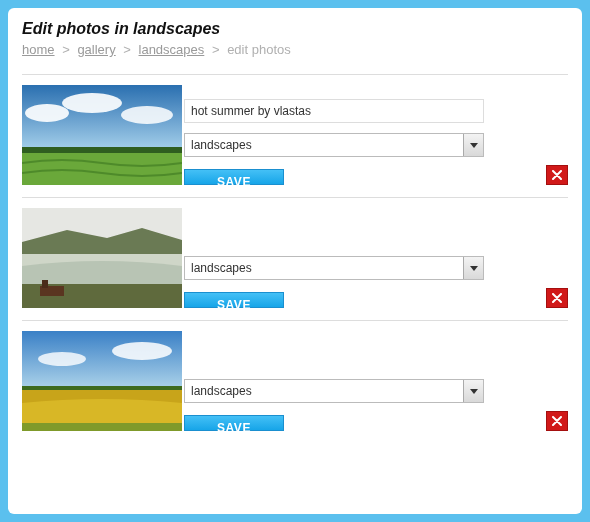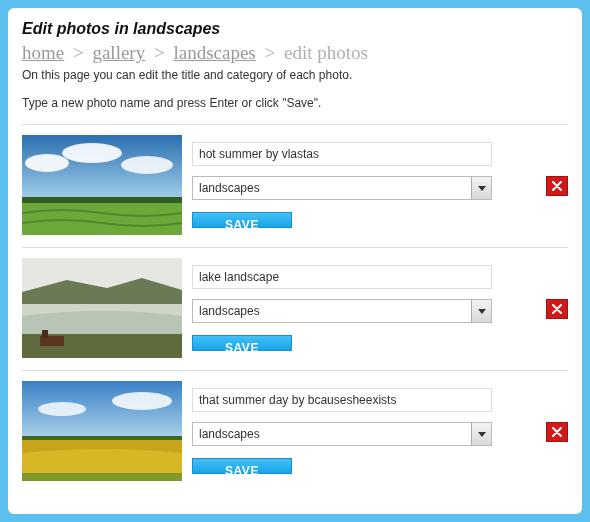--- a/index.html
+++ b/index.html
@@ -22,42 +22,41 @@
     overflow: hidden;
   }
   h1 {
     margin: 0 0 4px 0;
     font-size: 16px;
     font-weight: bold;
     font-style: italic;
     color: #111;
   }
   .breadcrumb {
-    font-size: 19px;
+    font-size: 13px;
     color: #a8a8a8;
-    margin-bottom: 4px;
-    font-family: Liberation Serif, serif;
+    margin-bottom: 17px;
   }
   .breadcrumb a {
     color: #9a9a9a;
     text-decoration: underline;
   }
   .breadcrumb .sep { margin: 0 4px; color: #b0b0b0; }
   .breadcrumb .current { color: #b0b0b0; text-decoration: none; }
   .intro p {
     margin: 0 0 14px 0;
     font-size: 12px;
     color: #333;
   }
   .row {
     display: flex;
-    align-items: center;
+    align-items: flex-end;
     padding: 10px 0 12px 0;
     border-top: 1px solid #ddd;
-    gap: 10px;
+    gap: 2px;
   }
   .thumb {
     width: 160px;
     height: 100px;
     flex: 0 0 160px;
     background: #888;
     position: relative;
     overflow: hidden;
   }
   .thumb svg { display: block; width: 100%; height: 100%; }
@@ -150,24 +149,20 @@
   <div class="breadcrumb">
     <a href="#">home</a>
     <span class="sep">&gt;</span>
     <a href="#">gallery</a>
     <span class="sep">&gt;</span>
     <a href="#">landscapes</a>
     <span class="sep">&gt;</span>
     <span class="current">edit photos</span>
   </div>
 
-  <div class="intro">
-    <p>On this page you can edit the title and category of each photo.</p>
-    <p>Type a new photo name and press Enter or click "Save".</p>
-  </div>
 
   <div class="row">
     <div class="thumb">
       <svg viewBox="0 0 160 100" preserveAspectRatio="none">
         <defs>
           <linearGradient id="sky1" x1="0" y1="0" x2="0" y2="1">
             <stop offset="0" stop-color="#2a6fb0"></stop>
             <stop offset="1" stop-color="#9fcbe8"></stop>
           </linearGradient>
         </defs>
@@ -205,21 +200,20 @@
         <rect width="160" height="34" fill="#e6e7e3"></rect>
         <path d="M0 34 L45 22 L85 30 L120 20 L160 32 L160 50 L0 50 Z" fill="#6a7a54"></path>
         <rect y="46" width="160" height="30" fill="#cfd6c8"></rect>
         <path d="M0 58 Q80 48 160 58 L160 76 L0 76 Z" fill="#b8c4b4"></path>
         <path d="M0 76 L160 76 L160 100 L0 100 Z" fill="#5f6a3d"></path>
         <rect x="18" y="78" width="24" height="10" fill="#5a3520"></rect>
         <rect x="20" y="72" width="6" height="8" fill="#4a2c1a"></rect>
       </svg>
     </div>
     <div class="fields">
-      <input class="title-input" type="text" value="lake landscape" style="">
       <div class="select-wrap">
         <span class="sel-label">landscapes</span>
         <span class="sel-btn"></span>
       </div>
       <div class="save-btn">SAVE</div>
     </div>
     <div class="delete-cell">
       <div class="delete-btn">
         <svg width="10" height="10" viewBox="0 0 10 10">
           <path d="M1 1 L9 9 M9 1 L1 9" stroke="#fff" stroke-width="2" stroke-linecap="round"></path>
@@ -240,21 +234,20 @@
         <rect width="160" height="55" fill="url(#sky3)"></rect>
         <ellipse cx="120" cy="20" rx="30" ry="9" fill="#fff" opacity="0.85"></ellipse>
         <ellipse cx="40" cy="28" rx="24" ry="7" fill="#fff" opacity="0.8"></ellipse>
         <rect y="55" width="160" height="4" fill="#3e6b1f"></rect>
         <rect y="59" width="160" height="41" fill="#d8b726"></rect>
         <path d="M0 59 L160 59 L160 72 Q80 64 0 72 Z" fill="#c8a41a"></path>
         <rect y="92" width="160" height="8" fill="#7f9a2a"></rect>
       </svg>
     </div>
     <div class="fields">
-      <input class="title-input" type="text" value="that summer day by bcausesheexists" style="">
       <div class="select-wrap">
         <span class="sel-label">landscapes</span>
         <span class="sel-btn"></span>
       </div>
       <div class="save-btn">SAVE</div>
     </div>
     <div class="delete-cell">
       <div class="delete-btn">
         <svg width="10" height="10" viewBox="0 0 10 10">
           <path d="M1 1 L9 9 M9 1 L1 9" stroke="#fff" stroke-width="2" stroke-linecap="round"></path>

